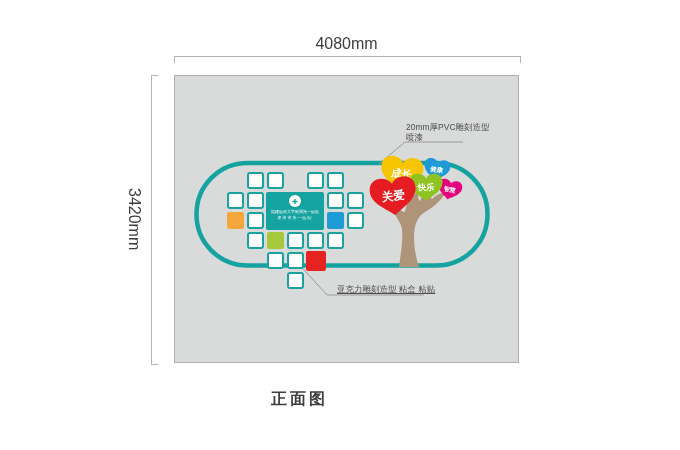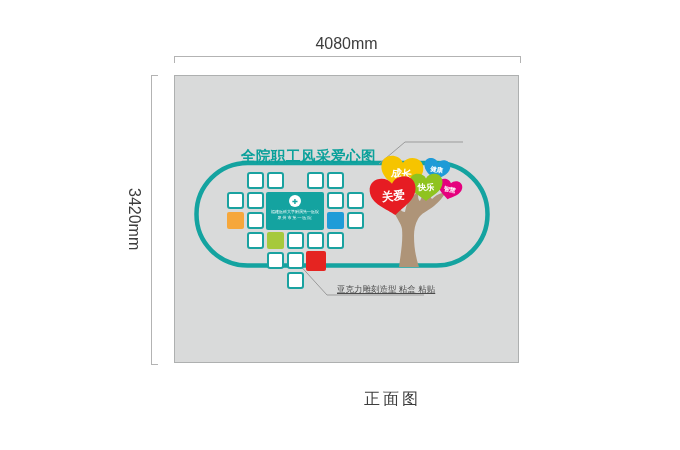--- a/index.html
+++ b/index.html
@@ -23,21 +23,21 @@
   
   .badge{left:266px;top:192px;width:58px;height:38px;border-radius:2px;display:flex;flex-direction:column;align-items:center;overflow:hidden;}
   .badge-logo{width:12px;height:12px;border-radius:50%;background:#ffffff;margin-top:3px;display:flex;align-items:center;justify-content:center;font-size:7px;line-height:7px;}
   .badge-line1{font-size:4px;line-height:6px;color:#ffffff;white-space:nowrap;margin-top:2px;}
   .badge-line2{font-size:4px;line-height:5px;color:#ffffff;white-space:nowrap;letter-spacing:1px;}
   
   .wall-title{left:241px;top:147px;font-size:14.5px;font-weight:700;letter-spacing:0.5px;white-space:nowrap;}
   .annot{font-size:8.5px;line-height:9.5px;color:var(--annot);white-space:nowrap;}
   .annot-pvc{left:406px;top:123px;}
   .annot-acrylic{left:337px;top:285px;text-decoration:underline;}
-  .view-label{left:271px;top:389px;width:150px;text-align:right;font-size:16px;letter-spacing:3px;color:var(--dimtext);font-weight:400;}
+  .view-label{left:271px;top:389px;width:150px;text-align:left;font-size:16px;letter-spacing:3px;color:var(--dimtext);font-weight:700;}
 </style>
 </head>
 <body>
 
 <div class="stage">
 
   <div class="abs dim-label-top">4080mm</div>
   <div class="abs dim-bracket-top"></div>
 
   <div class="abs dim-label-left">
@@ -105,19 +105,22 @@
     </div>
 
   <div class="abs badge" id="badge" style="background: rgb(20, 163, 160);">
     <div class="badge-logo" id="badge-logo" style="color: rgb(20, 163, 160);">
       <span>✚</span>
     </div>
     <div class="badge-line1">福建医科大学附属第一医院</div>
     <div class="badge-line2">泉州市第一医院</div>
   </div>
 
-  <div class="abs wall-title" id="wall-title" style="color: rgb(11, 161, 155);">全院职工风采爱心图</div>
 
+  <div class="abs annot annot-pvc">
+    <div>20mm厚PVC雕刻造型</div>
+    <div>喷漆</div>
+  </div>
   <div class="abs annot annot-acrylic">亚克力雕刻造型 粘盒 粘贴</div>
 
   <div class="abs view-label">正面图</div>
 
 </div>
 
 </body></html>

